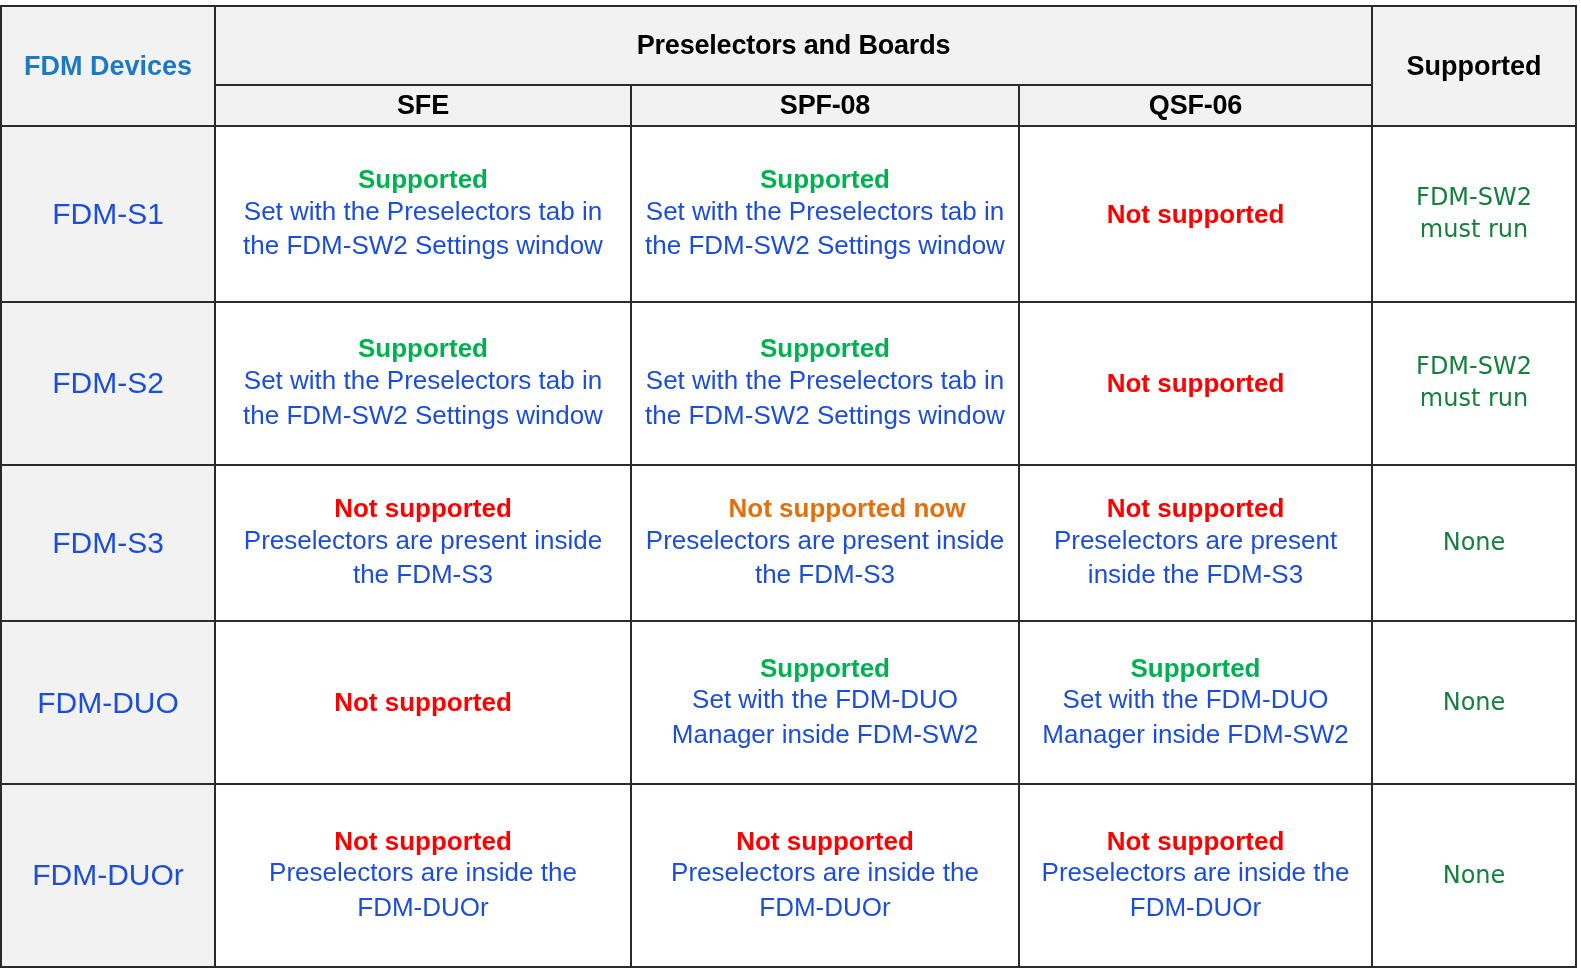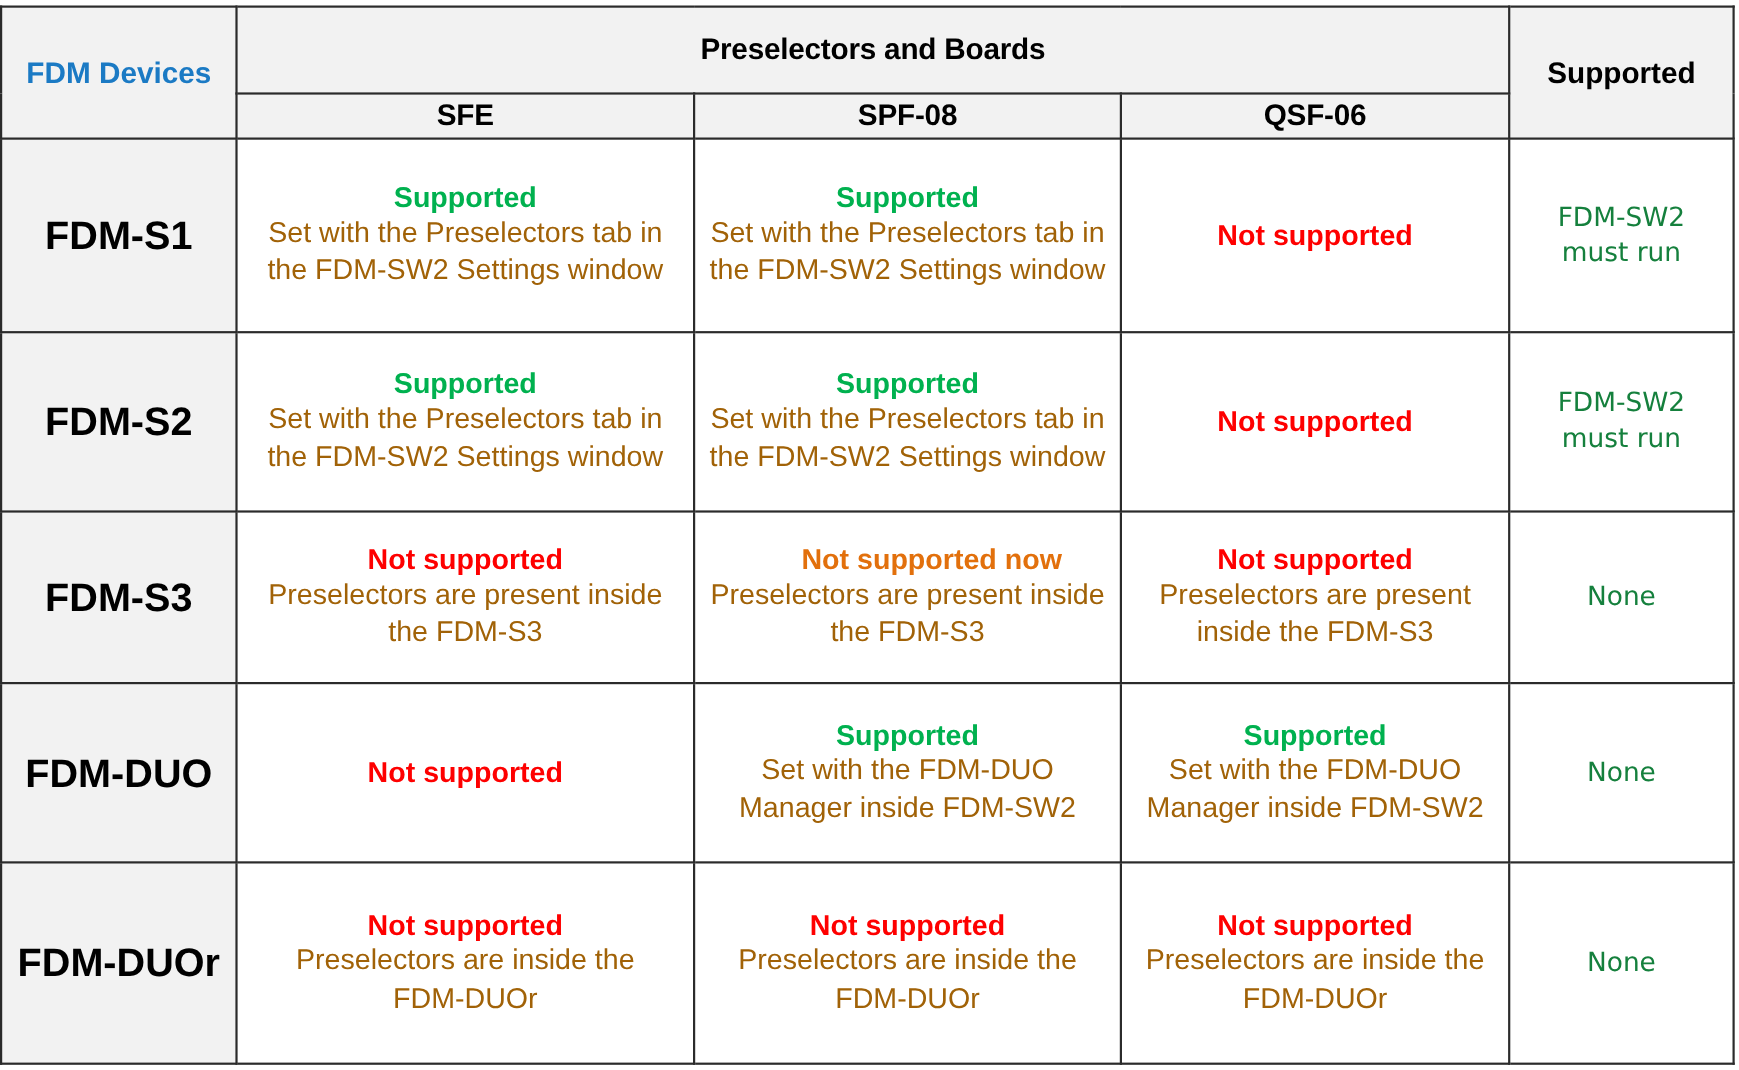--- a/index.html
+++ b/index.html
@@ -60,23 +60,23 @@
   .hdr-condition {
     background: #f2f2f2;
     font-weight: bold;
     font-size: 27px;
     color: #000000;
   }
 
   
   .devcell {
     background: #f2f2f2;
-    color: #000000;
-    font-weight: bold;
-    font-size: 36px;
+    color: #1d4ed8;
+    font-weight: normal;
+    font-size: 30px;
     text-align: left;
     padding-left: 16px;
   }
 
   
   .cell {
     background: #ffffff;
   }
   .cell-inner {
     display: flex;
@@ -88,21 +88,21 @@
     font-weight: bold;
     font-size: 26px;
     line-height: 1.1;
     white-space: nowrap;
   }
   .status.supported { color: #00b14f; }
   .status.notsupported { color: #fe0000; }
   .status.notsupportednow { color: #e2700c; margin-left: 44px; }
 
   .detail {
-    color: #a16207;
+    color: #1d4ed8;
     font-size: 26px;
     line-height: 1.33;
     font-weight: normal;
     max-width: 370px;
   }
 
   
   .condcell {
     background: #ffffff;
     font-size: 26px;

